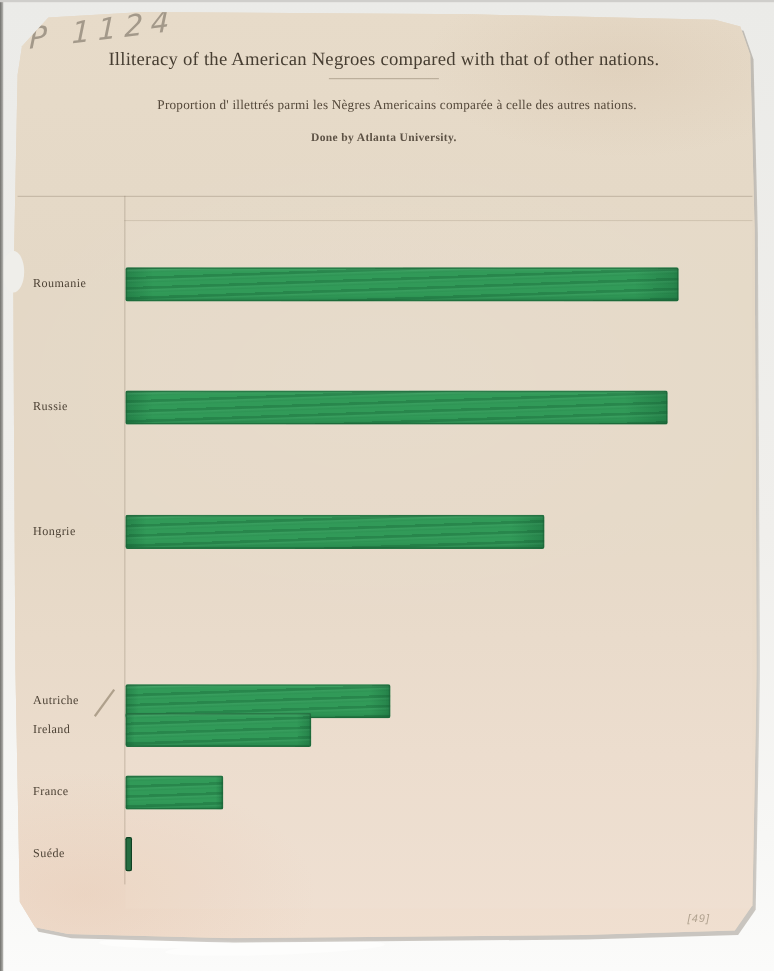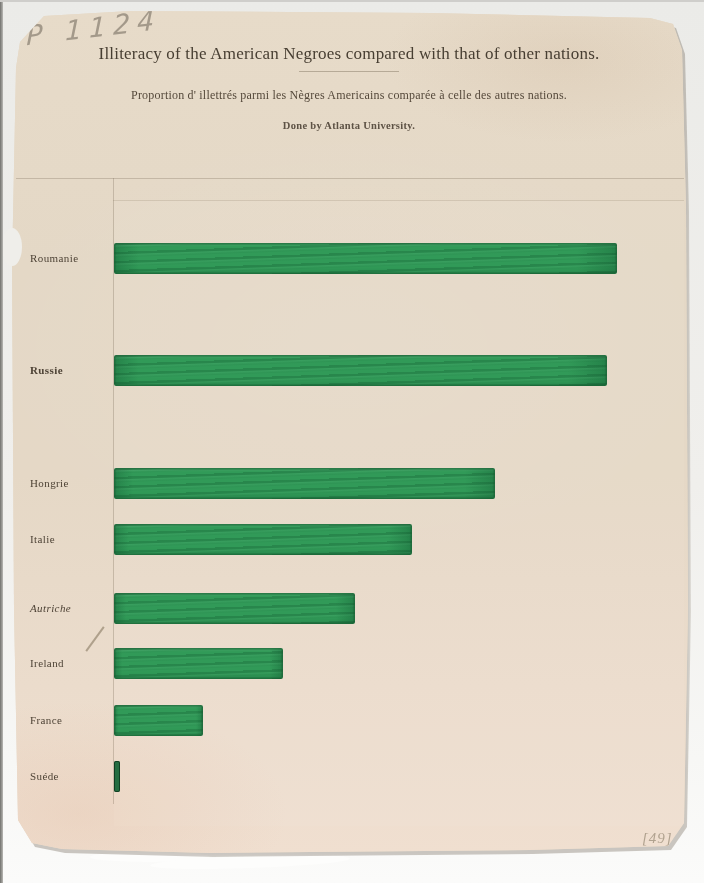--- a/index.html
+++ b/index.html
@@ -46,21 +46,21 @@
   }
   .title{
     position:absolute;left:0;top:36px;width:100%;text-align:center;z-index:4;
     font-size:17px;color:#473e32;letter-spacing:.2px;
   }
   .title-divider{
     position:absolute;left:289px;top:63px;width:100px;height:1px;
     background:rgba(125,110,90,0.45);z-index:4;
   }
   .subtitle{
-    position:absolute;left:0;top:80px;width:100%;text-align:center;z-index:4;
+    position:absolute;left:12px;top:80px;width:100%;text-align:center;z-index:4;
     font-size:12px;color:#55493b;letter-spacing:.2px;
   }
   .credit{
     position:absolute;left:0;top:112px;width:100%;text-align:center;z-index:4;
     font-size:10.5px;color:#5d5245;letter-spacing:.3px;font-weight:bold;
   }
   
   .rule-h-top{position:absolute;left:6px;top:170px;width:668px;height:1px;
     background:rgba(120,105,85,0.30);z-index:4;}
   .rule-h-plot{position:absolute;left:103px;top:192px;width:571px;height:1px;
@@ -99,22 +99,22 @@
   }
   .bar-dark-green{
     background-color:#256d41;
     box-shadow:inset 0 0 0 1px rgba(10,50,25,0.75);
   }
   
   .pencil-slash{position:absolute;left:84px;top:616px;width:2px;height:30px;
     background:rgba(150,135,112,0.7);transform:rotate(36deg);z-index:4;}
   .page-number{
     position:absolute;left:615px;top:822px;z-index:4;
-    font-family:Liberation Serif, serif;font-size:15px;font-style:italic;
-    color:#a1937f;letter-spacing:1px;opacity:.8;margin-left:17px;
+    font-family:Liberation Sans, sans-serif;font-size:10px;font-style:italic;
+    color:#a1937f;letter-spacing:1px;opacity:.8;
   }
   
   .scrap{position:absolute;background:#fdfdfc;z-index:1;}
   .scrap1{left:90px;top:852px;width:120px;height:10px;border-radius:50%;}
   .scrap2{left:150px;top:856px;width:200px;height:12px;border-radius:50%;transform:rotate(-2deg);}
 </style>
 </head>
 <body>
 
 <div class="stage">
@@ -135,33 +135,29 @@
     <div class="rule-h-top"></div>
     <div class="plot-tint"></div>
     <div class="rule-h-plot"></div>
     <div class="rule-v"></div>
 
     <div class="chart">
         <div class="row" style="top: 235px;">
     <span class="country-label">Roumanie</span>
     <div class="bar bar-green" style="width: 503px;"></div>
   </div>
-        <div class="row" style="top: 347px; font-weight: bold;">
+        <div class="row" style="top: 347px;">
     <span class="country-label">Russie</span>
     <div class="bar bar-green" style="width: 493px;"></div>
   </div>
         <div class="row" style="top: 460px;">
     <span class="country-label">Hongrie</span>
     <div class="bar bar-green" style="width: 381px;"></div>
   </div>
-        <div class="row" style="top: 516px;">
-    <span class="country-label">Italie</span>
-    <div class="bar bar-green" style="width: 298px;"></div>
-  </div>
-        <div class="row" style="top: 585px; font-style: italic;">
+        <div class="row" style="top: 614px;">
     <span class="country-label">Autriche</span>
     <div class="bar bar-green" style="width: 241px;"></div>
   </div>
         <div class="row" style="top: 640px;">
     <span class="country-label">Ireland</span>
     <div class="bar bar-green" style="width: 169px;"></div>
   </div>
         <div class="row" style="top: 697px;">
     <span class="country-label">France</span>
     <div class="bar bar-green" style="width: 89px;"></div>

